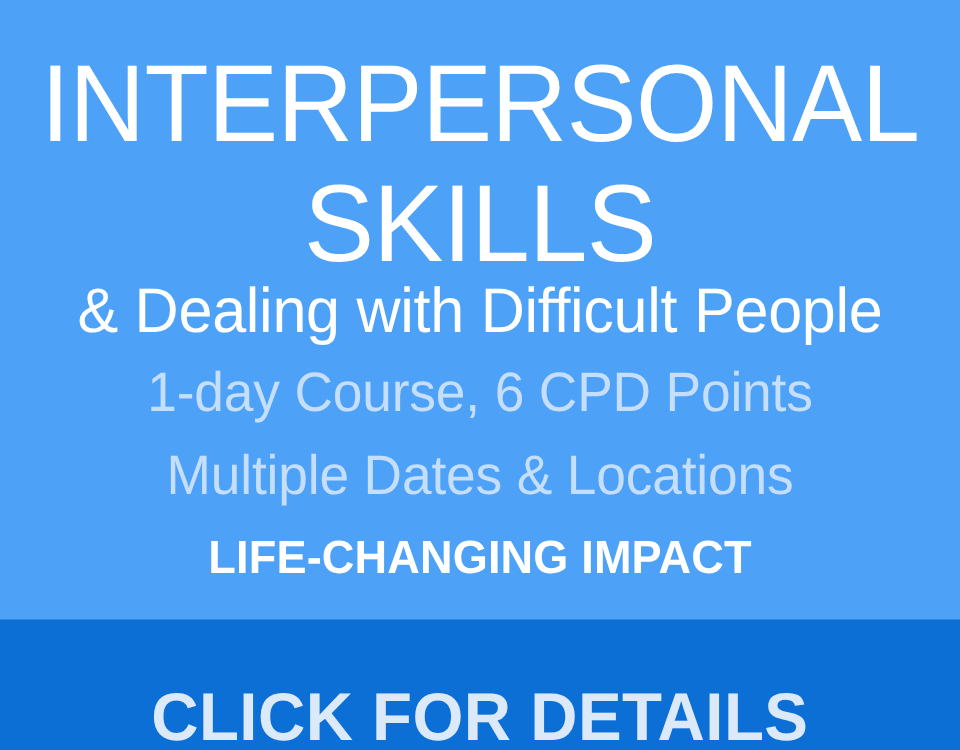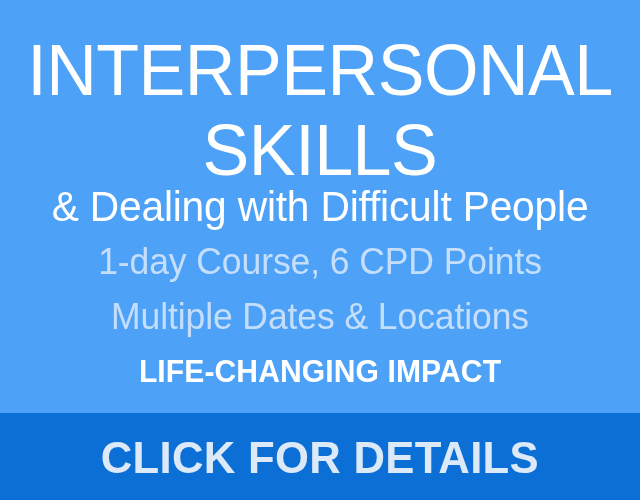--- a/index.html
+++ b/index.html
@@ -89,21 +89,21 @@
 
   
   .cta-bar {
     position: absolute;
     left: 0;
     top: 413px;
     width: 640px;
     height: 87px;
     background: #0b6fd6;
     display: flex;
-    align-items: center;
+    align-items: flex-end;
     justify-content: center;
     cursor: pointer;
   }
   .cta-label {
     color: #dbe9f8;
     font-size: 45px;
     font-weight: 700;
     letter-spacing: 0.3px;
     white-space: nowrap;
     line-height: 1;

